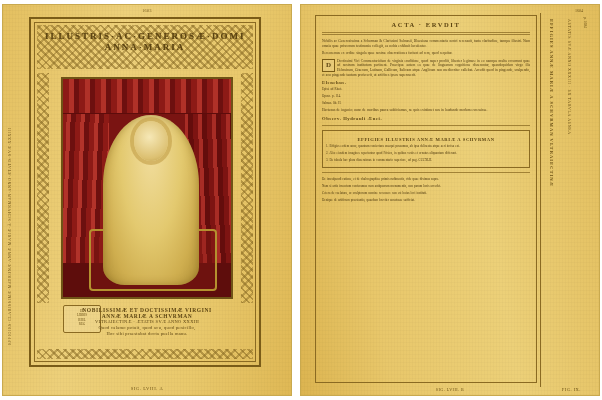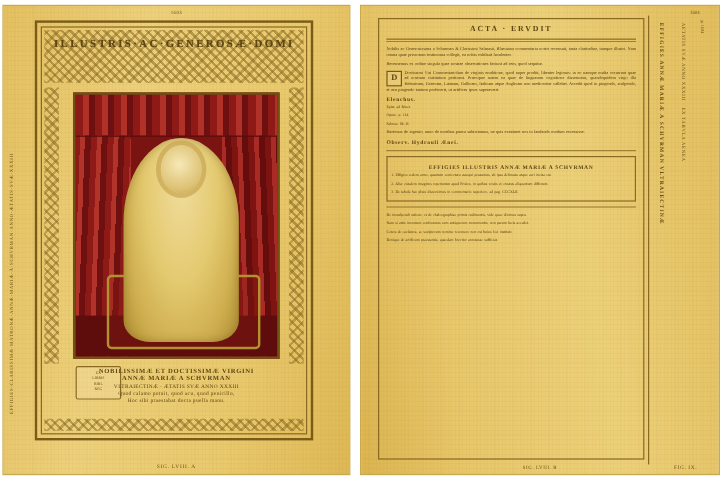--- a/index.html
+++ b/index.html
@@ -383,20 +383,21 @@
 
     <div class="lp-frame">
       <div class="lp-frame-inner"></div>
       <div class="orn top"></div>
       <div class="orn bottom"></div>
       <div class="orn leftband"></div>
       <div class="orn rightband"></div>
 
       <div class="lp-title">
         <div>ILLUSTRIS·AC·GENEROSÆ·DOMINÆ</div>
+        <div>ANNA·MARIA</div>
       </div>
 
       <div class="plate">
         <div class="curtain-left"></div>
         <div class="curtain-right"></div>
         <div class="curtain-top"></div>
         <div class="floor"></div>
         <div class="chair"></div>
         <div class="figure">
           <div class="figure-head"></div>

